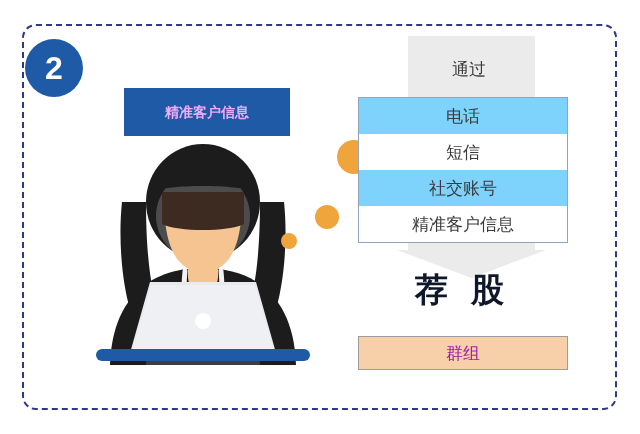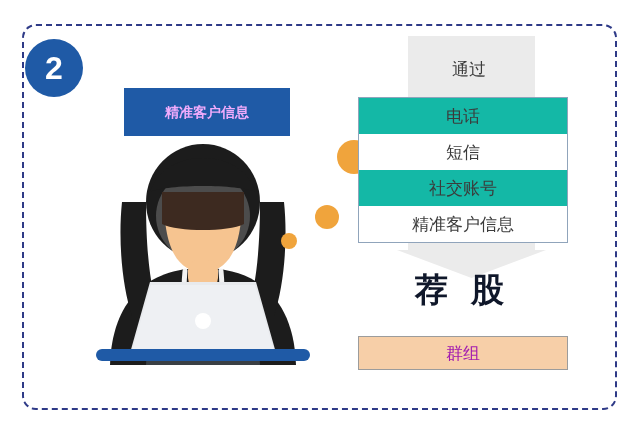--- a/index.html
+++ b/index.html
@@ -121,21 +121,21 @@
   }
   .channel-row {
     height: 36px;
     display: flex;
     align-items: center;
     justify-content: center;
     font-size: 17px;
     color: #3b3b3b;
     box-sizing: border-box;
   }
-  .channel-row.odd  { background: #14b8a6; }
+  .channel-row.odd  { background: #7dd3fc; }
   .channel-row.even { background: transparent; }
 
   
   .through-label {
     position: absolute;
     left: 416px;
     top: 58px;
     width: 106px;
     text-align: center;
     font-size: 17px;

